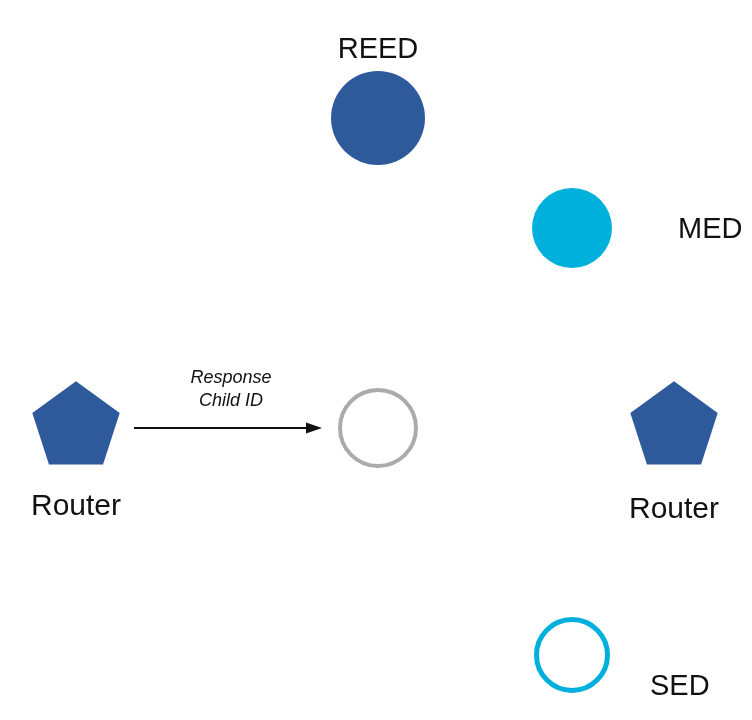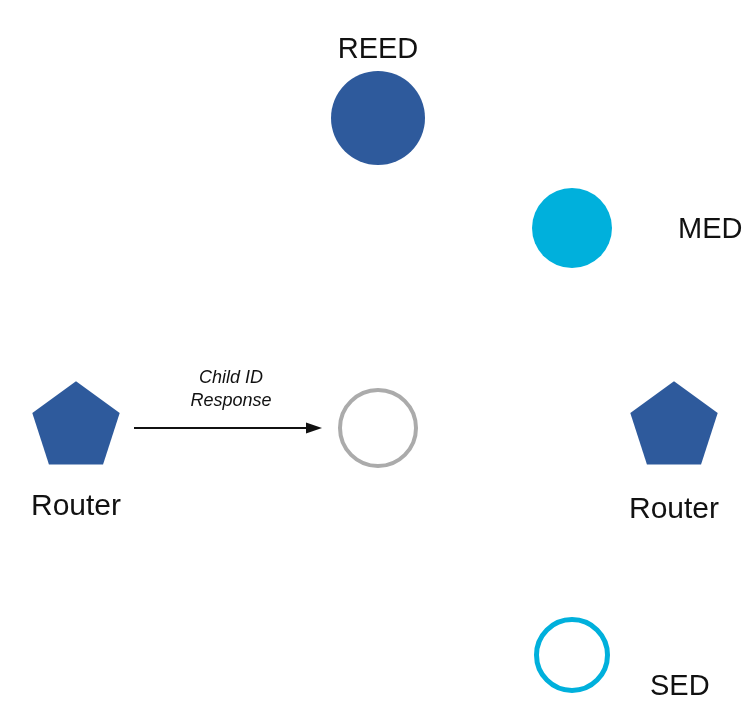--- a/index.html
+++ b/index.html
@@ -66,22 +66,22 @@
 
   <div class="abs circle-filled-cyan" style="left:532px; top:188px; width:80px; height:80px;"></div>
   <div class="abs node-label" style="left:646px; top:212px;margin-left:32px;">MED</div>
 
   <svg class="abs" style="left:30px; top:379px;" width="92" height="88" viewBox="0 0 100 95" aria-hidden="true">
     <polygon points="50,2 2.5,36.6 20.6,92.5 79.4,92.5 97.5,36.6" fill="var(--dark-blue)"></polygon>
   </svg>
   <div class="abs node-label center" style="left:16px; top:480px; width:120px; font-size:30px;">Router</div>
 
   <div class="abs arrow-label" style="left:151px; top:366px; width:160px;">
+    <div>Response</div>
     <div>Child ID</div>
-    <div>Response</div>
   </div>
 
   <svg class="abs" style="left:134px; top:420px;" width="192" height="16" viewBox="0 0 192 16" aria-hidden="true">
     <line x1="0" y1="8" x2="174" y2="8" stroke="#111111" stroke-width="2"></line>
     <polygon points="172,2.5 188,8 172,13.5" fill="#111111"></polygon>
   </svg>
 
   <div class="abs circle-outline-gray" style="left:338px; top:388px; width:80px; height:80px;"></div>
 
   <svg class="abs" style="left:628px; top:379px;" width="92" height="88" viewBox="0 0 100 95" aria-hidden="true">

